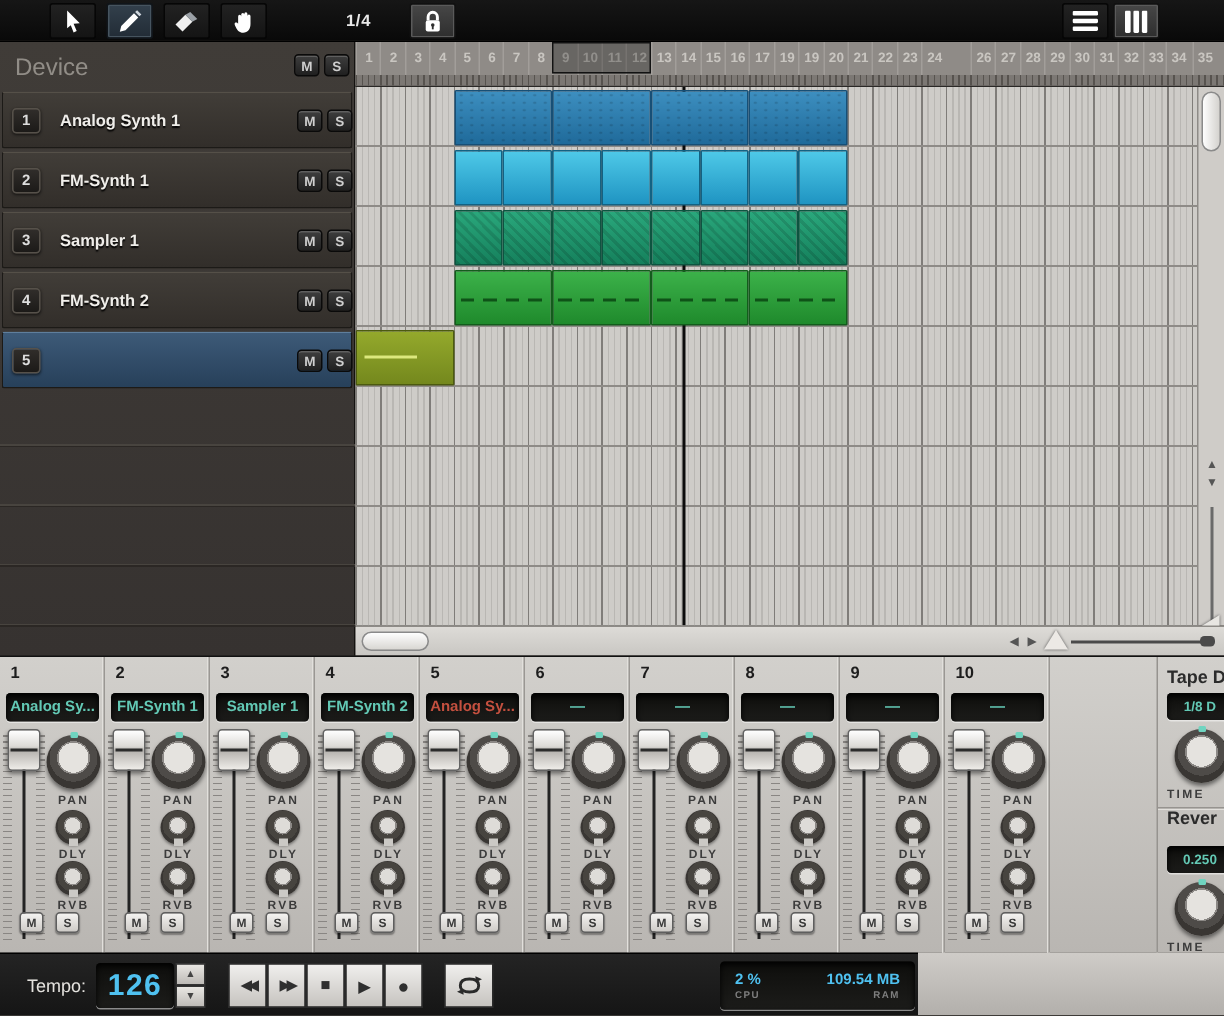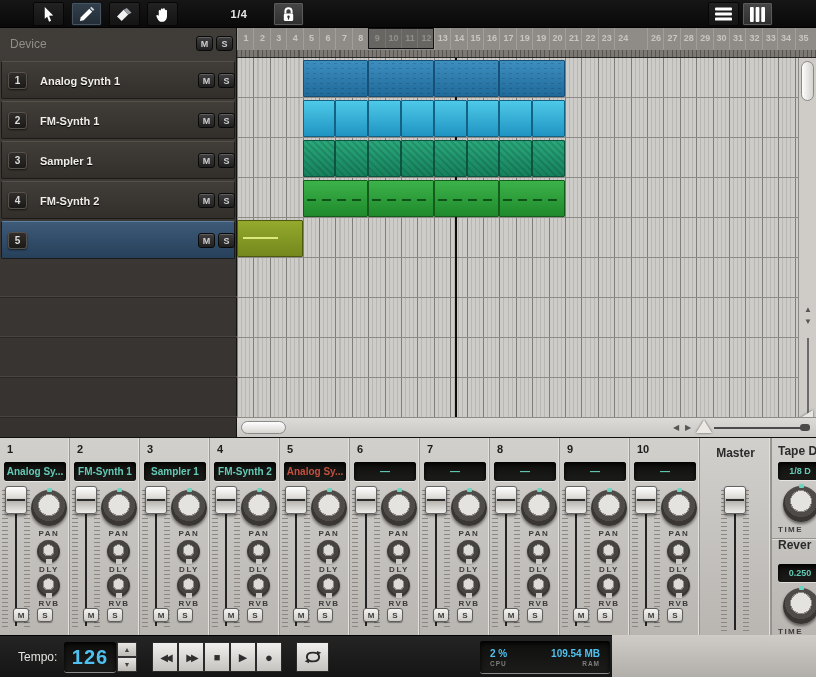--- a/index.html
+++ b/index.html
@@ -12,21 +12,21 @@
   .tbtn{position:absolute;top:2px;width:31px;height:24px;background:linear-gradient(#222,#141414);
         border:1px solid #060606;border-radius:2px;display:flex;align-items:center;justify-content:center;cursor:pointer;}
   .tbtn.sel{background:linear-gradient(#33404c,#222c36);border-color:#10151a;box-shadow:inset 0 0 0 1px #46545f;}
   .tbtn.sel2{background:linear-gradient(#474747,#2e2e2e);border-color:#111;box-shadow:inset 0 0 0 1px #5a5a5a;}
   #grid-size{position:absolute;left:218px;top:0;width:42px;height:28px;color:#e8e8e8;font-size:11px;font-weight:bold;
              display:flex;align-items:center;justify-content:center;letter-spacing:.5px;cursor:pointer;}
 
   
   #sidebar{position:absolute;left:0;top:28px;width:237px;height:409px;
            background:linear-gradient(#403c38,#363230);border-right:1px solid #141210;}
-  #sidebar-header-label{position:absolute;left:10px;top:9px;color:#918d87;font-size:12px;}
+  #sidebar-header-label{position:absolute;left:10px;top:9px;color:#918d87;font-size:16px;}
   #sidebar .hdr-ms{position:absolute;top:8px;}
   .ms-dark{width:17px;height:15px;background:linear-gradient(#3e3e3e,#202020);border:1px solid #0a0a0a;border-radius:3px;
            color:#cfcfcf;font-size:9px;font-weight:bold;display:flex;align-items:center;justify-content:center;
            box-shadow:inset 0 1px 0 rgba(255,255,255,.18);cursor:pointer;}
   #track-list{position:absolute;left:0;top:32px;width:237px;height:377px;}
   #empty-rows{position:absolute;left:0;top:230px;width:237px;height:179px;
       background:repeating-linear-gradient(to bottom,transparent 0 38px,#48443f 38px 39px,#2b2724 39px 40px);}
   .track-row{position:absolute;left:1px;width:234px;height:38px;background:linear-gradient(#413d38,#322e2a);
              border:1px solid #1c1a17;border-top-color:#555048;border-radius:2px;cursor:pointer;}
   .track-row.sel{background:linear-gradient(#3d5a78,#27405a);border-top-color:#5c7realm;border-top-color:#5f7f9d;}
@@ -489,29 +489,20 @@
           <div class="klabel" style="left: 31px; top: 91px;">PAN</div>
           <div class="knob-sm" style="left: 37px; top: 102px;"></div>
           <div class="klabel" style="left: 31px; top: 127px;">DLY</div>
           <div class="knob-sm" style="left: 37px; top: 136px;"></div>
           <div class="klabel" style="left: 31px; top: 161px;">RVB</div>
           <div class="ms-light" style="position: absolute; left: 13px; top: 170px;">M</div>
           <div class="ms-light" style="position: absolute; left: 37px; top: 170px;">S</div>
         </div>
       </div>
 
-    <div id="master-strip">
-      <div id="master-label">Master</div>
-      <div class="fader" id="master-fader">
-        <div class="ticks" style="left:0"></div>
-        <div class="ticks" style="right:0"></div>
-        <div class="tline"></div>
-        <div class="handle"></div>
-      </div>
-    </div>
 
     <div id="fx-panel" style="border-left:1px solid #96938f;">
       <div class="fx-title" style="top:6px">Tape D</div>
       <div class="lcd fx-lcd" style="top:24px">1/8 D</div>
       <div class="knob-lg" style="left:11px;top:48px"></div>
       <div class="fx-klabel" style="top:87px">TIME</div>
       <div id="fx-divider"></div>
       <div class="fx-title" style="top:100px">Rever</div>
       <div class="lcd fx-lcd" style="top:126px">0.250</div>
       <div class="knob-lg" style="left:11px;top:150px"></div>

